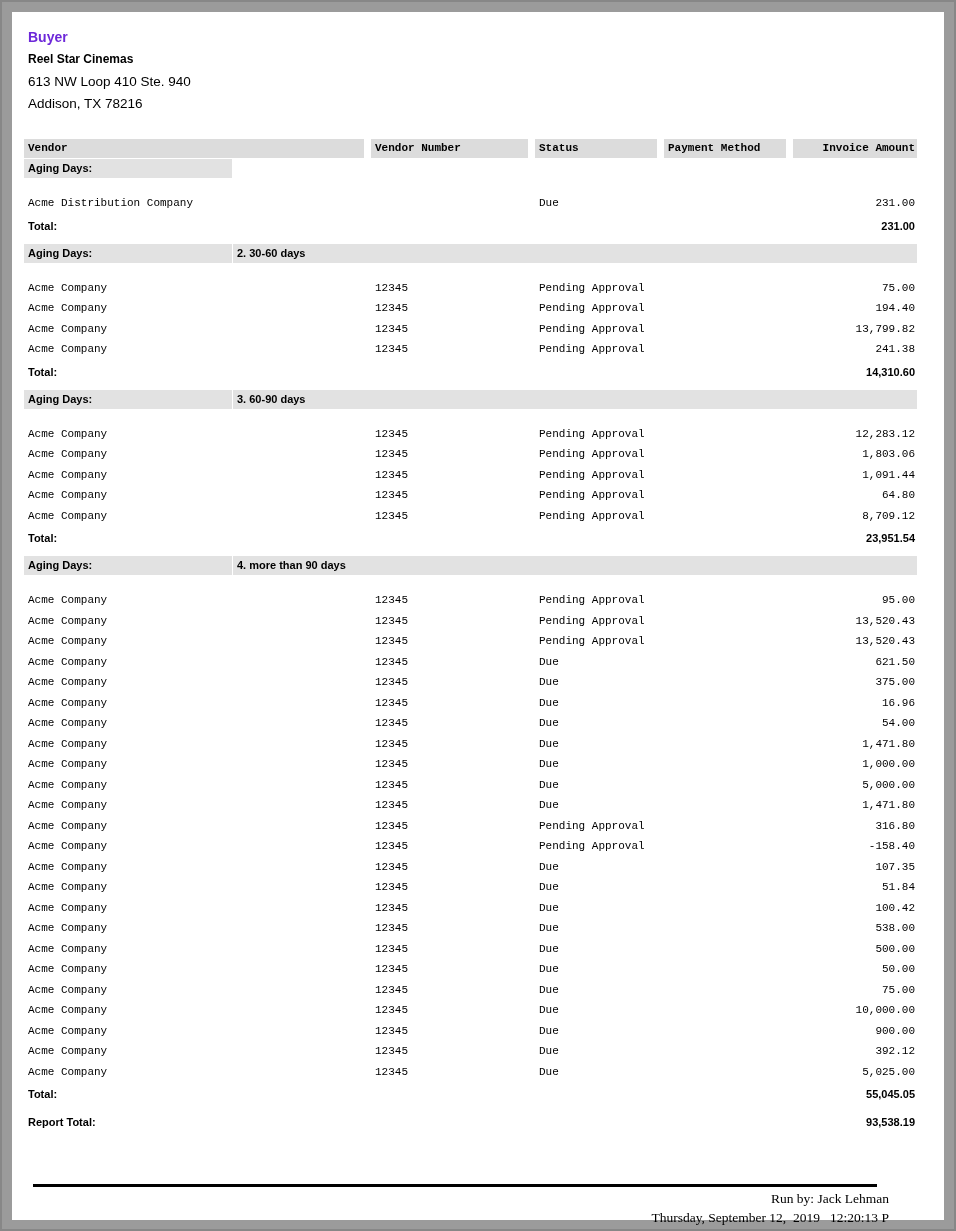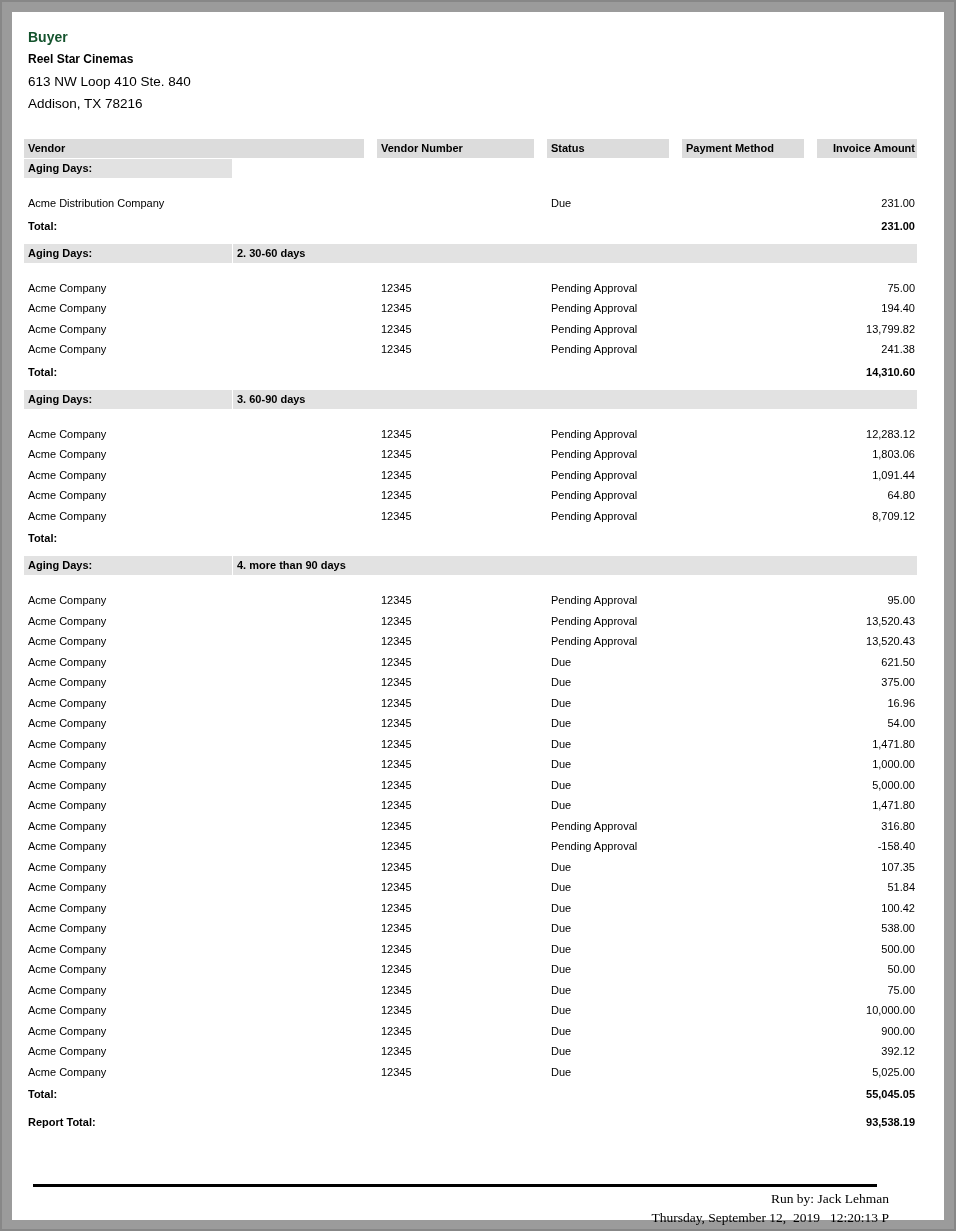--- a/index.html
+++ b/index.html
@@ -19,21 +19,21 @@
   .hdr{display:flex;justify-content:space-between;align-items:flex-start;}
   .hdr-left{padding-left:4px;}
   .buyer-label{font-size:14px;font-weight:bold;line-height:21px;}
   .buyer-name{font-size:12px;font-weight:bold;line-height:23px;}
   .addr{font-size:13.5px;line-height:22px;}
   .hdr-right{text-align:right;}
   .rpt-title{font-size:18.5px;font-weight:bold;line-height:26px;}
   .rpt-filter{font-size:11.5px;font-weight:bold;line-height:19px;}
   
   .tbl{margin-top:24px;font-size:11px;}
-  .trow{display:grid;grid-template-columns:340px 157px 122px 122px 1fr;column-gap:13px;}
+  .trow{display:grid;grid-template-columns:340px 157px 122px 122px 1fr;column-gap:7px;font-family:Liberation Mono, monospace;}
   .thead-row{height:19px;}
   .thead-row .cell{background:#dcdcdc;font-weight:bold;line-height:19px;padding-left:4px;}
   .thead-row .amt{text-align:right;padding-right:2px;}
   .band{display:grid;grid-template-columns:208px 1fr;column-gap:1px;height:19px;margin-top:1px;}
   .band .cell{background:#e2e2e2;font-weight:bold;line-height:19px;padding-left:4px;}
   .drow{height:20.5px;margin-top:0;}
   .drow .cell{line-height:20.5px;padding-left:4px;white-space:nowrap;overflow:hidden;}
   .drow .amt{text-align:right;padding-right:2px;}
   .sec-rows{padding-top:15px;}
   .total-row{display:grid;grid-template-columns:340px 1fr;height:22px;padding-top:2px;}
@@ -51,23 +51,23 @@
   .footer-line{white-space:pre;}
 </style>
 </head>
 <body>
 
 <div class="frame">
   <div class="page">
 
     <div class="hdr">
       <div class="hdr-left">
-        <div class="buyer-label" style="color:#14532d">Buyer</div>
+        <div class="buyer-label" style="color:#6d28d9">Buyer</div>
         <div class="buyer-name">Reel Star Cinemas</div>
-        <div class="addr">613 NW Loop 410 Ste. 840</div>
+        <div class="addr">613 NW Loop 410 Ste. 940</div>
         <div class="addr">Addison, TX 78216</div>
       </div>
     </div>
 
     <div class="tbl">
       <div class="trow thead-row">
         <div class="cell">Vendor</div>
         <div class="cell">Vendor Number</div>
         <div class="cell">Status</div>
         <div class="cell">Payment Method</div>
@@ -170,20 +170,21 @@
               <div class="trow drow">
                 <div class="cell">Acme Company</div>
                 <div class="cell">12345</div>
                 <div class="cell">Pending Approval</div>
                 <div class="cell"></div>
                 <div class="cell amt">8,709.12</div>
               </div>
             </div>
             <div class="total-row">
               <div class="cell">Total:</div>
+              <div class="cell amt">23,951.54</div>
             </div>
           </div>
           <div class="section">
             <div class="band">
               <div class="cell">Aging Days:</div>
               <div class="cell">4. more than 90 days</div>
             </div>
             <div class="sec-rows">
               <div class="trow drow">
                 <div class="cell">Acme Company</div>

